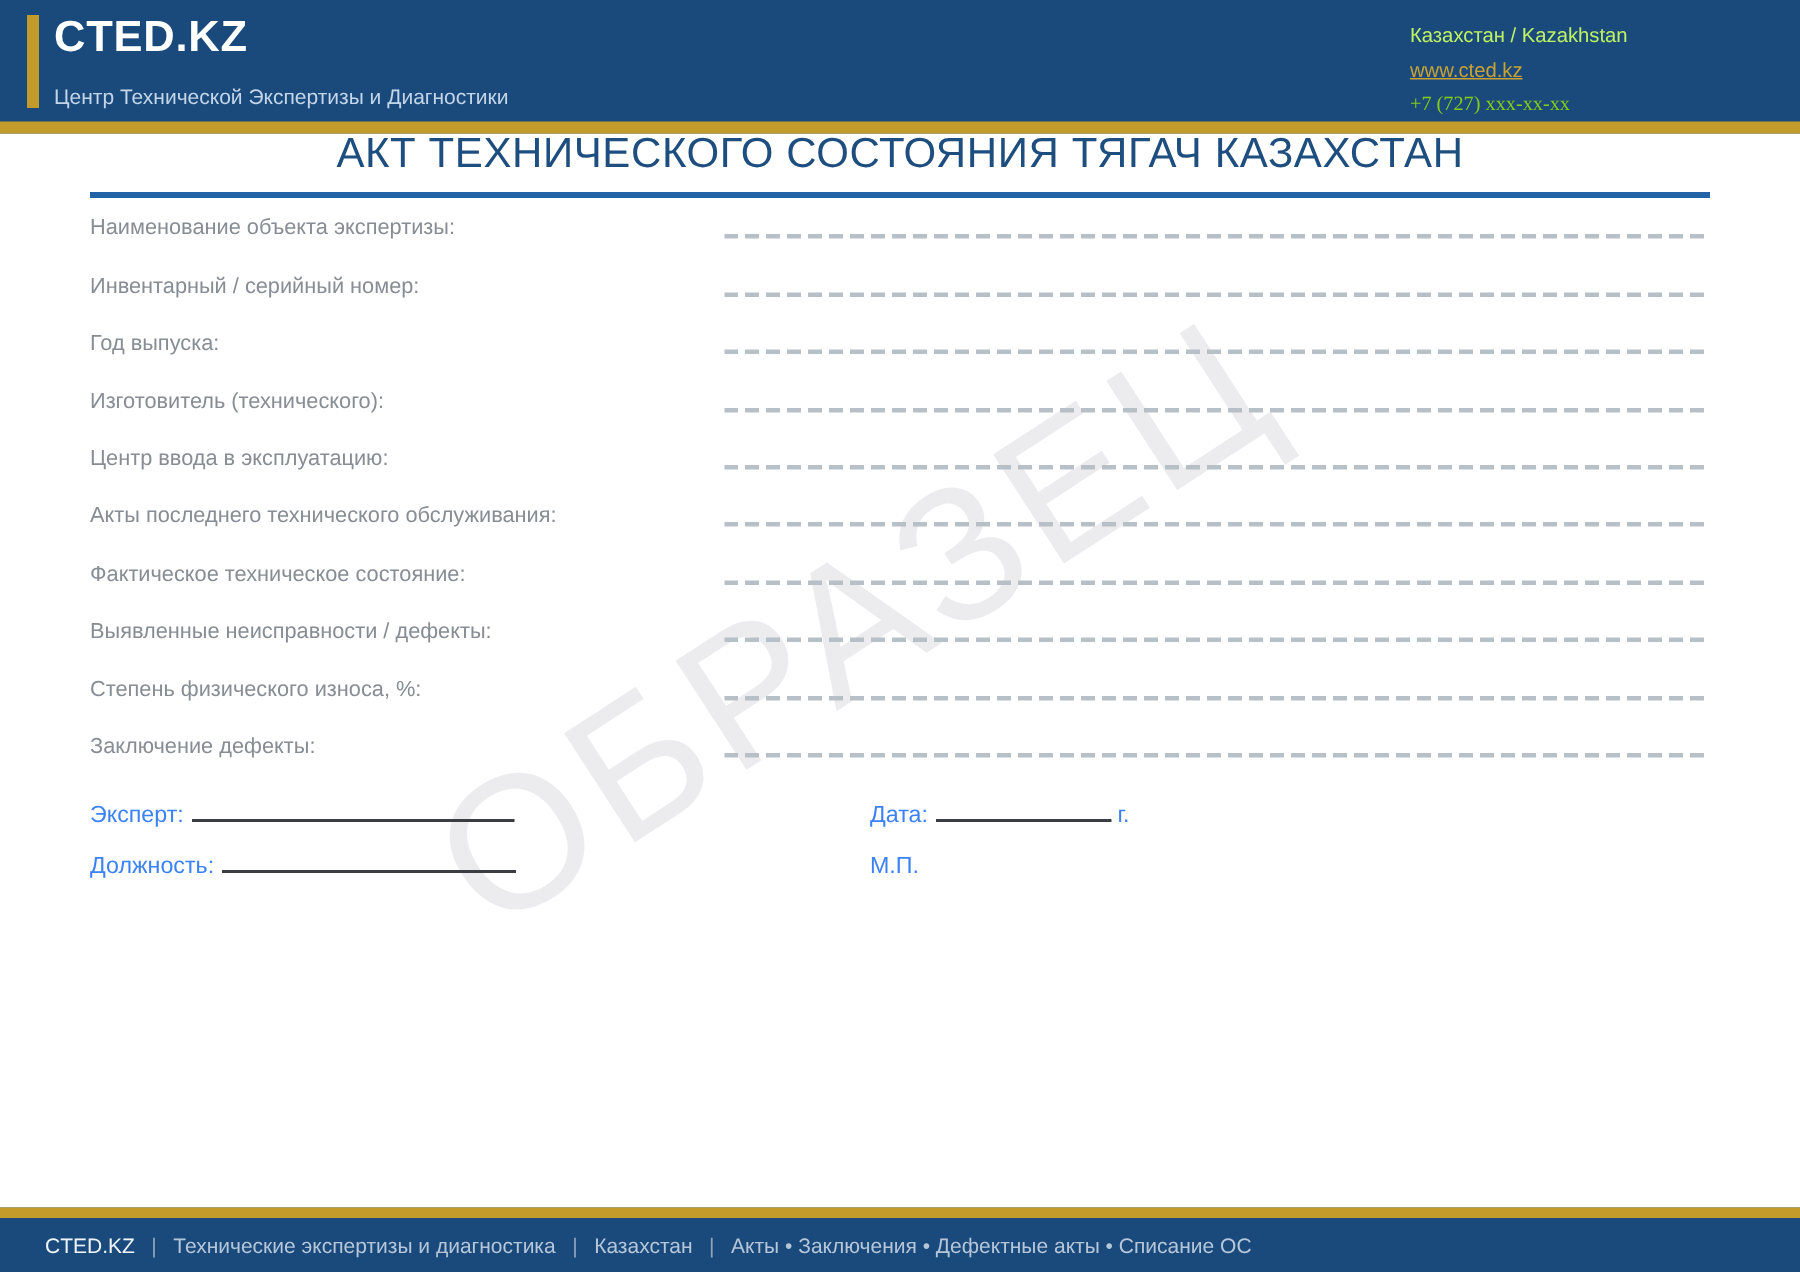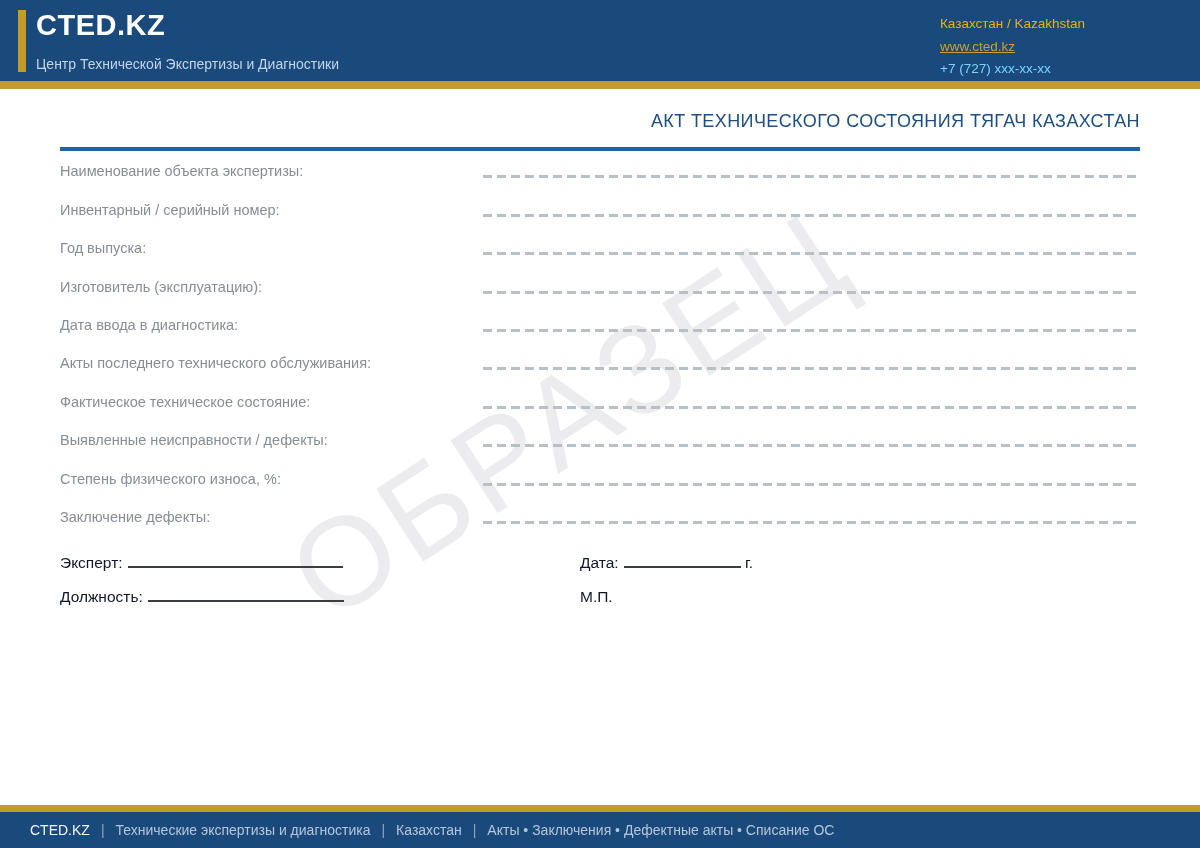--- a/index.html
+++ b/index.html
@@ -42,23 +42,23 @@
     font-size: 14px;
     margin-top: 14px;
   }
   .header-right {
     position: absolute;
     left: 940px;
     top: 13px;
     font-size: 13.5px;
     line-height: 22.5px;
   }
-  .header-right .region { color: #eab308; }
+  .header-right .region { color: #bef264; }
   .header-right .website { color: #C9A233; cursor: pointer; text-decoration: underline; }
-  .header-right .phone { color: #7dd3fc; }
+  .header-right .phone { color: #84cc16; font-family: Liberation Serif, serif; }
 
   
   .watermark {
     position: absolute;
     left: 235px;
     top: 350px;
     width: 670px;
     height: 130px;
     line-height: 130px;
     text-align: center;
@@ -73,23 +73,22 @@
     user-select: none;
   }
 
   
   .main {
     position: relative;
     z-index: 1;
     padding: 0 60px;
   }
   .doc-title {
-    padding-top: 19px;
-    text-align: right;
-    font-size: 18px;
+    text-align: center;
+    font-size: 28px;
     font-weight: 400;
     letter-spacing: 0.4px;
     color: #1D4E7F;
     line-height: 26px;
   }
   .title-rule {
     height: 4px;
     background: #2262A6;
     margin-top: 13px;
   }
@@ -115,21 +114,21 @@
     background: repeating-linear-gradient(90deg, #B8C0C7 0 9px, transparent 9px 14px);
   }
 
   
   .sig-grid {
     margin-top: 26px;
     display: grid;
     grid-template-columns: 520px auto;
     row-gap: 15px;
     font-size: 15.5px;
-    color: #0f172a;
+    color: #3b82f6;
   }
   .sig-cell { white-space: nowrap; line-height: 19px; }
   .sig-line {
     display: inline-block;
     border-bottom: 2px solid #3A3E42;
     height: 14px;
     margin-left: 5px;
     vertical-align: baseline;
   }
   .line-expert { width: 215px; }
@@ -183,25 +182,25 @@
     </div>
     <div class="field-row">
       <span class="field-label">Инвентарный / серийный номер:</span>
       <span class="field-line"></span>
     </div>
     <div class="field-row">
       <span class="field-label">Год выпуска:</span>
       <span class="field-line"></span>
     </div>
     <div class="field-row">
-      <span class="field-label">Изготовитель (эксплуатацию):</span>
-      <span class="field-line"></span>
-    </div>
-    <div class="field-row">
-      <span class="field-label">Дата ввода в диагностика:</span>
+      <span class="field-label">Изготовитель (технического):</span>
+      <span class="field-line"></span>
+    </div>
+    <div class="field-row">
+      <span class="field-label">Центр ввода в эксплуатацию:</span>
       <span class="field-line"></span>
     </div>
     <div class="field-row">
       <span class="field-label">Акты последнего технического обслуживания:</span>
       <span class="field-line"></span>
     </div>
     <div class="field-row">
       <span class="field-label">Фактическое техническое состояние:</span>
       <span class="field-line"></span>
     </div>

